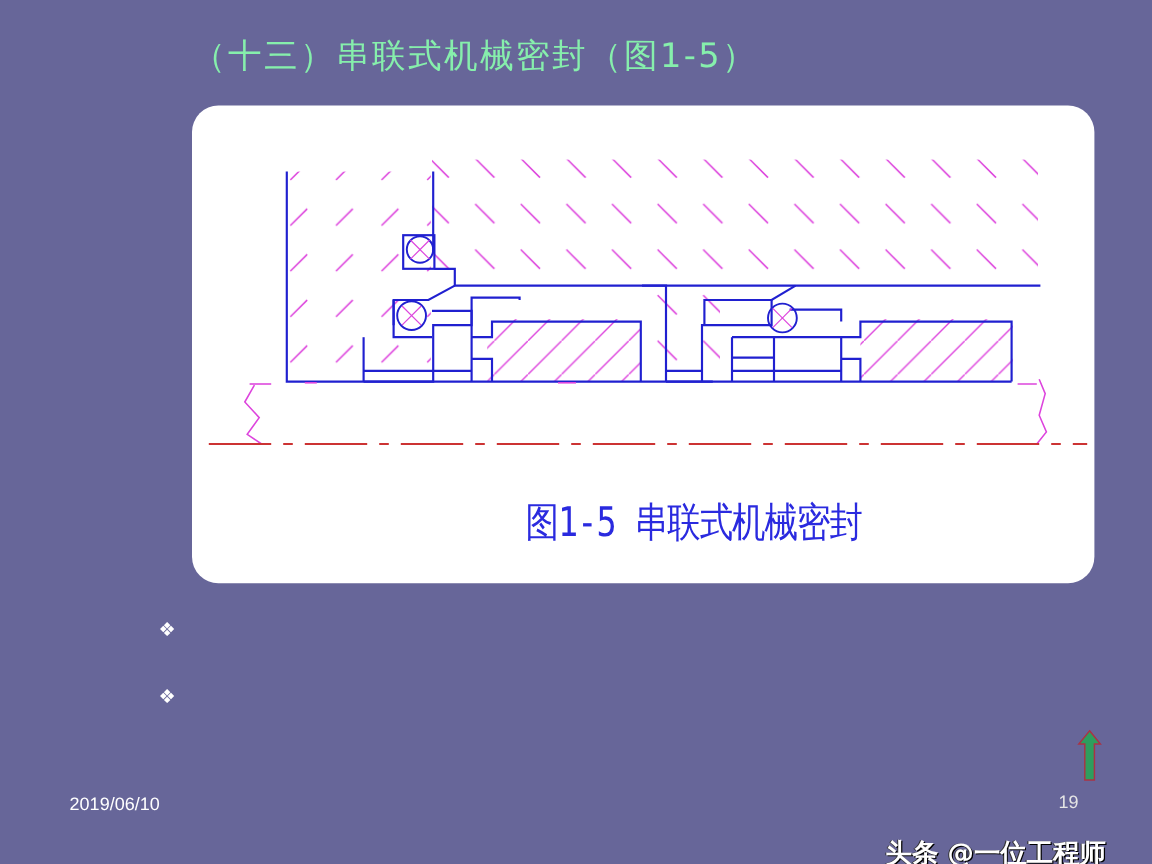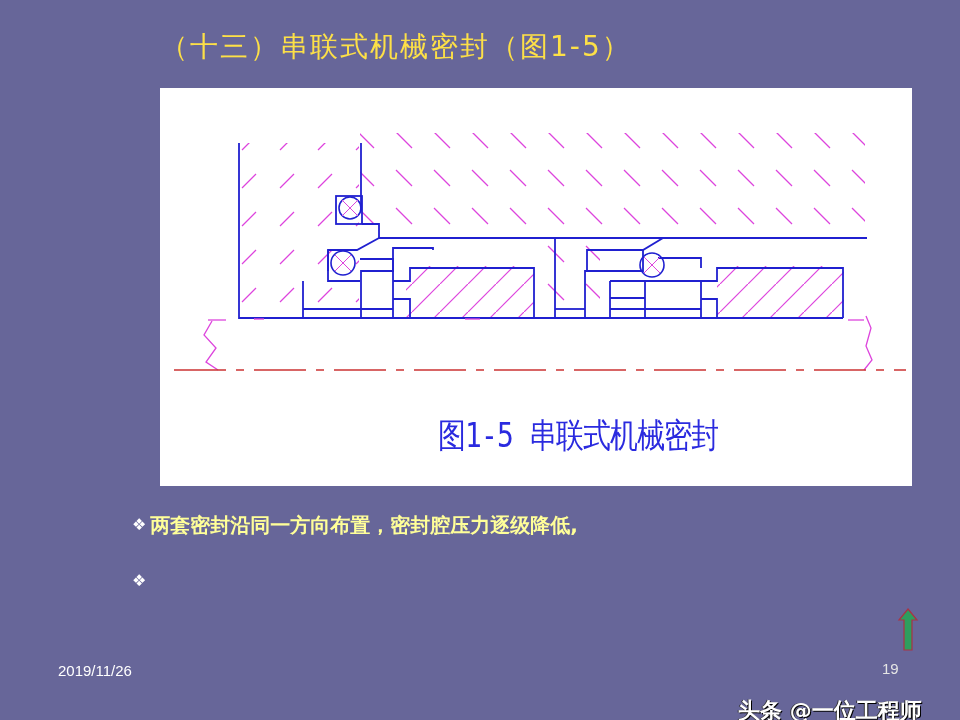--- a/index.html
+++ b/index.html
@@ -4,26 +4,26 @@
   <style>
     html, body { margin: 0; padding: 0; }
     body {
       width: 960px; height: 720px; overflow: hidden;
       background: #676699;
       font-family: "DejaVu Sans", "Liberation Sans", sans-serif;
       position: relative;
     }
     .title {
       position: absolute; left: 160px; top: 28px;
-      color: #fde047; font-size: 28px; letter-spacing: 2px;
+      color: #86efac; font-size: 28px; letter-spacing: 2px;
       white-space: nowrap;
     }
     .figure {
       position: absolute; left: 160px; top: 88px;
-      width: 752px; height: 398px; background: #ffffff;
+      width: 752px; height: 398px; background: #ffffff; border-radius: 22px;
     }
     .figure svg { position: absolute; left: 0; top: 0; }
     .caption {
       position: absolute; left: 278px; top: 325px;
       color: #2a2adf; font-size: 34px; font-family: "DejaVu Sans Mono", monospace;
       letter-spacing: -1px; transform: scaleX(0.82); transform-origin: left top;
       white-space: nowrap;
     }
     .bullets { position: absolute; left: 132px; top: 512px; }
     .bullet {
@@ -133,28 +133,27 @@
     </g>
 
     <line x1="14" y1="282" x2="746" y2="282" stroke="#cc3333" stroke-width="1.5" stroke-dasharray="52,10,8,10"></line>
   </svg>
   <div class="caption">图1-5 串联式机械密封</div>
 </div>
 
 <div class="bullets">
   <div class="bullet">
     <span class="diamond">❖</span>
-    <span>两套密封沿同一方向布置，密封腔压力逐级降低,</span>
   </div>
   <div class="bullet">
     <span class="diamond">❖</span>
   </div>
 </div>
 
 <div class="nav-arrow">
   <svg width="22" height="46" viewBox="0 0 22 46">
     <polygon points="11,2 20,13 15,13 15,43 7,43 7,13 2,13" fill="#2e9e5e" stroke="#aa3344" stroke-width="1.2"></polygon>
   </svg>
 </div>
 
-<div class="footer-date">2019/11/26</div>
+<div class="footer-date">2019/06/10</div>
 <div class="footer-page">19</div>
 <div class="watermark">头条 @一位工程师</div>
 
 </body></html>

